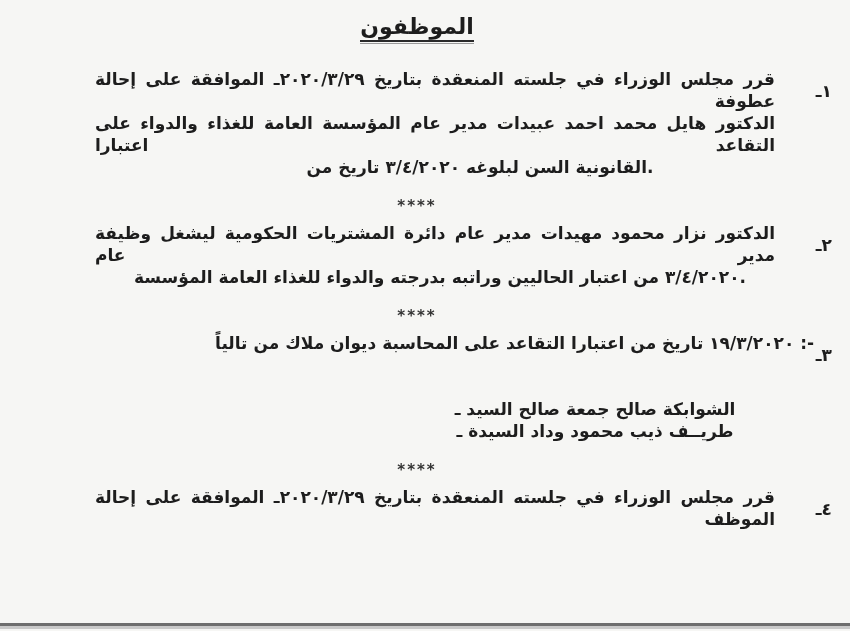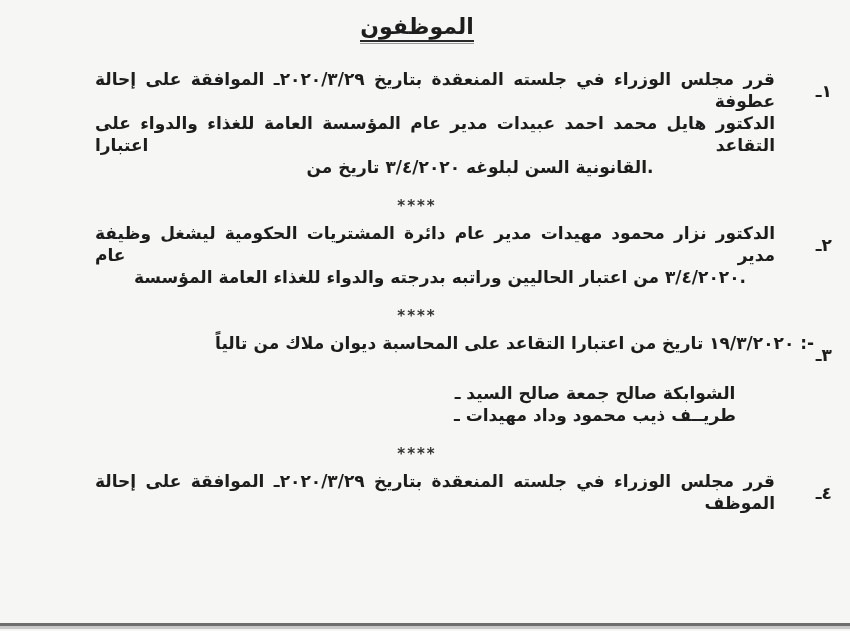--- a/index.html
+++ b/index.html
@@ -19,21 +19,21 @@
   .items{margin-top:26px;}
   .item{position:relative;font-size:17px;line-height:22px;}
   .item:nth-of-type(2){margin-top:6px;}
   .item:nth-of-type(3){margin-top:0px;}
   .item:nth-of-type(4){margin-top:2px;}
   .item:nth-of-type(5){margin-top:4px;}
   .num{position:absolute;right:-57px;top:12px;direction:rtl;width:50px;}
   .jline{direction:rtl;text-align:justify;text-align-last:justify;-moz-text-align-last:justify;}
   .lline{direction:ltr;text-align:center;white-space:nowrap;}
   .w{display:inline-block;}
-  .first-sub{margin-top:28px;}
+  .first-sub{margin-top:44px;}
   .sep{direction:ltr;text-align:center;font-size:15px;letter-spacing:2px;line-height:20px;height:20px;
        margin:18px 36px 6px 0;color:var(--stars,#333);}
   .bottom-edge{position:absolute;left:0;right:0;bottom:2px;}
   .bottom-edge .d{height:3px;background:var(--bar1,#6e6e6e);}
   .bottom-edge .l{height:3px;background:var(--bar2,#c9c9c9);}
 </style>
 </head>
 <body style="--bg: #f6f6f4; --fg: #1d1d1d; --ul: #2a2a2a; --ul2: #9a9a9a; --stars: #333333; --bar1: #6e6e6e; --bar2: #c9c9c9;">
 
 <div class="content">
@@ -56,21 +56,21 @@
           <div class="jline" dir="rtl">الدكتور نزار محمود مهيدات مدير عام دائرة المشتريات الحكومية ليشغل وظيفة مدير عام</div>
           <div class="lline" style="padding-left: 10px;"><span class="w">المؤسسة</span> <span class="w">العامة</span> <span class="w">للغذاء</span> <span class="w">والدواء</span> <span class="w">بدرجته</span> <span class="w">وراتبه</span> <span class="w">الحاليين</span> <span class="w">اعتبار</span> <span class="w">من</span> <span class="w">٣/٤/٢٠٢٠.</span> </div>
         </div>
       </div>
       <div class="sep">****</div>
       <div class="item">
         <div class="num" dir="rtl">٣ـ</div>
         <div class="body">
           <div class="lline" style="padding-left: 120px;"><span class="w">تالياً</span> <span class="w">من</span> <span class="w">ملاك</span> <span class="w">ديوان</span> <span class="w">المحاسبة</span> <span class="w">على</span> <span class="w">التقاعد</span> <span class="w">اعتبارا</span> <span class="w">من</span> <span class="w">تاريخ</span> <span class="w">١٩/٣/٢٠٢٠</span> <span class="w">:-</span> </div>
           <div class="lline first-sub" style="padding-left: 320px;"><span class="w">ـ</span> <span class="w">السيد</span> <span class="w">صالح</span> <span class="w">جمعة</span> <span class="w">صالح</span> <span class="w">الشوابكة</span> </div>
-          <div class="lline" style="padding-left: 320px;"><span class="w">ـ</span> <span class="w">مهيدات</span> <span class="w">وداد</span> <span class="w">محمود</span> <span class="w">ذيب</span> <span class="w">طريــف</span> </div>
+          <div class="lline" style="padding-left: 320px;"><span class="w">ـ</span> <span class="w">السيدة</span> <span class="w">وداد</span> <span class="w">محمود</span> <span class="w">ذيب</span> <span class="w">طريــف</span> </div>
         </div>
       </div>
       <div class="sep">****</div>
       <div class="item">
         <div class="num" dir="rtl">٤ـ</div>
         <div class="body">
           <div class="jline" dir="rtl">قرر مجلس الوزراء في جلسته المنعقدة بتاريخ ٢٠٢٠/٣/٢٩ـ الموافقة على إحالة الموظف</div>
         </div>
       </div>
     </div>

